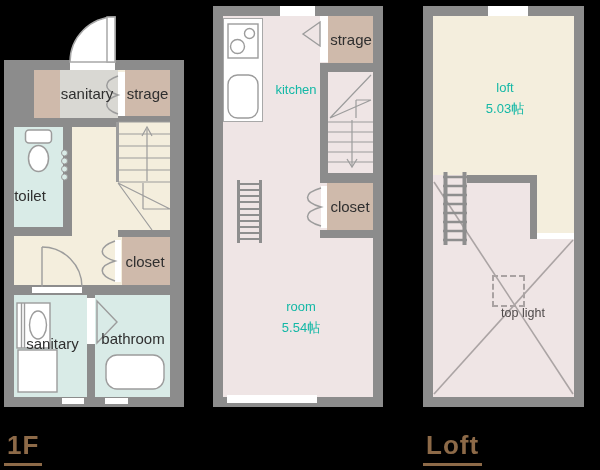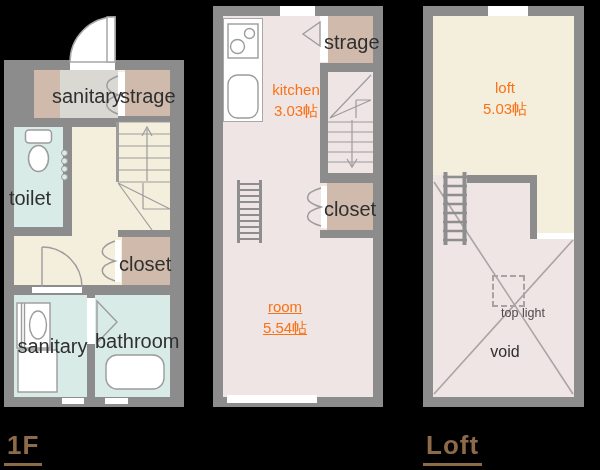--- a/index.html
+++ b/index.html
@@ -5,23 +5,23 @@
   html,body { margin:0; padding:0; background:#000; }
   .canvas { position:relative; width:600px; height:470px; background:#000000;
             font-family:"Liberation Sans", sans-serif; overflow:hidden; }
   .wall { position:absolute; background:#8c8c8c; }
   .cream{ position:absolute; background:#f4eedd; }
   .pink { position:absolute; background:#efe5e5; }
   .blue { position:absolute; background:#d9ebe7; }
   .brown{ position:absolute; background:#cfbaab; }
   .egray{ position:absolute; background:#d9d8d3; }
   .white{ position:absolute; background:#ffffff; }
-  .lbl  { position:absolute; font-size:20px; line-height:1.15; color:#2f2f2f;
+  .lbl  { position:absolute; font-size:15px; line-height:1.15; color:#2f2f2f;
           text-align:center; white-space:nowrap; }
-  .lbl2 { position:absolute; font-size:15px; line-height:21px; color:#f97316;
+  .lbl2 { position:absolute; font-size:13px; line-height:21px; color:#14b8a6;
           text-align:center; white-space:nowrap; }
   .toplight-lbl { position:absolute; font-size:12.5px; color:#4f4a4a; text-align:center; white-space:nowrap; }
   .dashedbox { position:absolute; border:2px dashed #a9a2a2; }
   svg.overlay { position:absolute; left:0; top:0; pointer-events:none; }
   .floorlabel-wrap { position:absolute; }
   .floorlabel { display:inline-block; font-size:26px; font-weight:bold; color:#8d6a48;
                 border-bottom:3px solid #8d6a48; padding:0 3px 2px 3px; letter-spacing:1px; }
 </style>
 </head>
 <body>
@@ -172,35 +172,33 @@
 
   <div class="lbl" style="left:50px; top:85px; width:74px;">sanitary</div>
   <div class="lbl" style="left:120px; top:85px; width:55px;">strage</div>
   <div class="lbl" style="left:5px; top:187px; width:50px;">toilet</div>
   <div class="lbl" style="left:119px; top:253px; width:52px;">closet</div>
   <div class="lbl" style="left:95px; top:330px; width:76px;">bathroom</div>
   <div class="lbl" style="left:14px; top:335px; width:77px;">sanitary</div>
 
   <div class="lbl2" style="left:251px; top:79px; width:90px;">
     <div>kitchen</div>
-    <div>3.03帖</div>
   </div>
   <div class="lbl" style="left:324px; top:31px; width:54px;">strage</div>
   <div class="lbl" style="left:323px; top:198px; width:54px;">closet</div>
-  <div class="lbl2" style="left:240px; top:296px; width:90px;text-decoration:underline;">
+  <div class="lbl2" style="left:256px; top:296px; width:90px;">
     <div>room</div>
     <div>5.54帖</div>
   </div>
 
   <div class="lbl2" style="left:460px; top:77px; width:90px;">
     <div>loft</div>
     <div>5.03帖</div>
   </div>
   <div class="toplight-lbl" style="left:488px; top:306px; width:70px;">top light</div>
-  <div class="lbl" style="left:470px; top:343px; width:70px; font-size:16px;">void</div>
 
   <div class="floorlabel-wrap" style="left:4px; top:430px; width:180px;">
     <span class="floorlabel">1F</span>
   </div>
   <div class="floorlabel-wrap" style="left:423px; top:430px; width:161px;">
     <span class="floorlabel">Loft</span>
   </div>
 
 </div>
 

